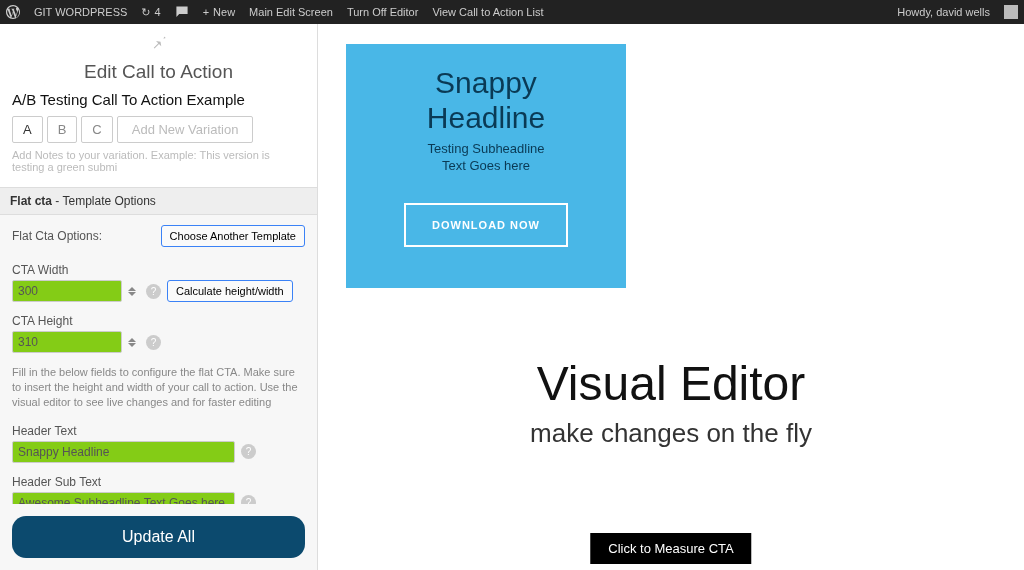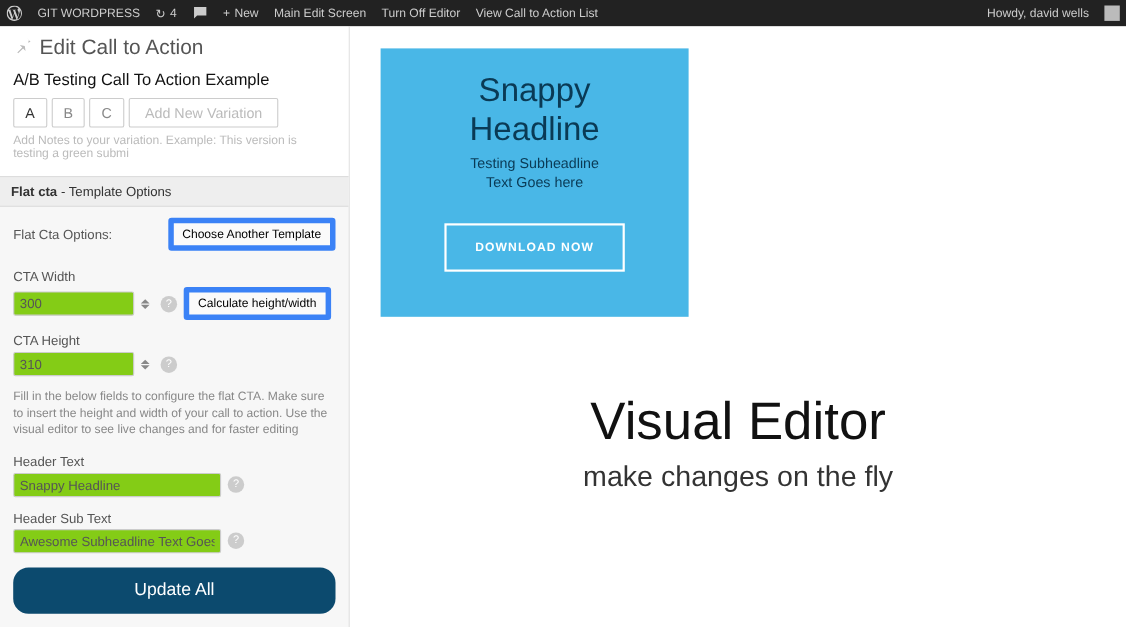--- a/index.html
+++ b/index.html
@@ -13,42 +13,42 @@
   .avatar { width: 14px; height: 14px; background: #bbb; }
 
   
   .wrap { display: flex; height: 546px; }
   .sidebar { width: 318px; border-right: 1px solid #ddd; background: #f7f7f7; display: flex; flex-direction: column; }
   .sidebar-scroll { flex: 1; overflow: hidden; }
   .content { flex: 1; position: relative; background: #fff; padding: 20px; }
 
   
   .page-head { padding: 8px 12px 6px; background: #fff; }
-  .page-title { font-size: 19px; font-weight: 300; color: #555; display: flex; align-items: center; gap: 6px; }
+  .page-title { font-size: 19px; font-weight: 300; color: #555; display: flex; align-items: center; gap: 6px; flex-direction: column; }
   .pin-icon svg { width: 18px; height: 18px; fill: #bbb; }
   .cta-title { font-size: 15px; color: #111; margin-top: 8px; }
 
   .tabs { display: flex; gap: 4px; margin: 8px 0 6px; }
   .tab { border: 1px solid #ccc; background: #fff; padding: 5px 10px; font-size: 13px; color: #888; border-radius: 2px; cursor: pointer; }
   .tab.active { color: #333; }
   .tab.addnew { color: #bbb; font-size: 13px; padding: 5px 14px; }
   .notes { font-size: 11px; color: #bbb; padding-bottom: 8px; }
 
   .section-title { background: #eee; border-top: 1px solid #ddd; border-bottom: 1px solid #ddd; padding: 6px 10px; font-size: 12px; }
   .section-title b { font-weight: bold; color: #333; }
   .opts-row { display: flex; justify-content: space-between; align-items: center; padding: 10px 12px; }
   .opts-row .label { font-size: 12px; color: #555; }
-  .btn-outline { border: 5px solid #3b82f6; border-radius: 3px; background: #fafafa; padding: 4px 8px; font-size: 11px; cursor: pointer; }
+  .btn-outline { border: 1px solid #3b82f6; border-radius: 3px; background: #fafafa; padding: 4px 8px; font-size: 11px; cursor: pointer; }
 
   .field-group { padding: 6px 12px; }
   .field-label { font-size: 12px; color: #555; margin-bottom: 3px; }
   .field-row { display: flex; align-items: center; gap: 6px; }
   input[type=text], input.num { border: 1px solid #ccc; border-radius: 2px; padding: 3px 5px; font-size: 12px; color: #555; background: #84cc16; }
   input.num { width: 110px; }
-  input.txt { width: 189px; }
+  input.txt { width: 223px; }
   .spinner { width: 12px; display: inline-flex; flex-direction: column; gap: 1px; }
   .spinner span { width: 0; height: 0; border-left: 4px solid transparent; border-right: 4px solid transparent; }
   .spinner .up { border-bottom: 4px solid #888; }
   .spinner .down { border-top: 4px solid #888; }
   .help { width: 15px; height: 15px; border-radius: 50%; background: #ccc; color: #fff; font-size: 10px; display: flex; align-items: center; justify-content: center; }
   .help::after { content: "?"; }
   .desc { font-size: 11px; color: #888; padding: 6px 12px 8px; line-height: 1.35; }
 
   .update-bar { padding: 12px; }
   .btn-primary { background: #0c4a6e; color: #fff; border: none; width: 100%; padding: 12px 0; font-size: 16px; border-radius: 14px; cursor: pointer; }
@@ -194,14 +194,15 @@
       <div class="sub">
         <div>Testing Subheadline</div>
         <div>Text Goes here</div>
       </div>
       <div class="cta-btn">DOWNLOAD NOW</div>
     </div>
 
     <div class="big-title">Visual Editor</div>
     <div class="big-sub">make changes on the fly</div>
 
+    <div class="measure-btn">Click to Measure CTA</div>
   </div>
 </div>
 
 </body></html>

